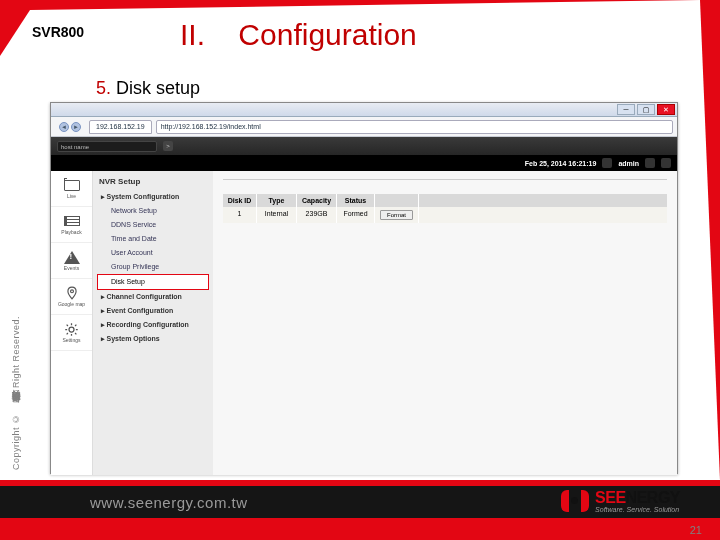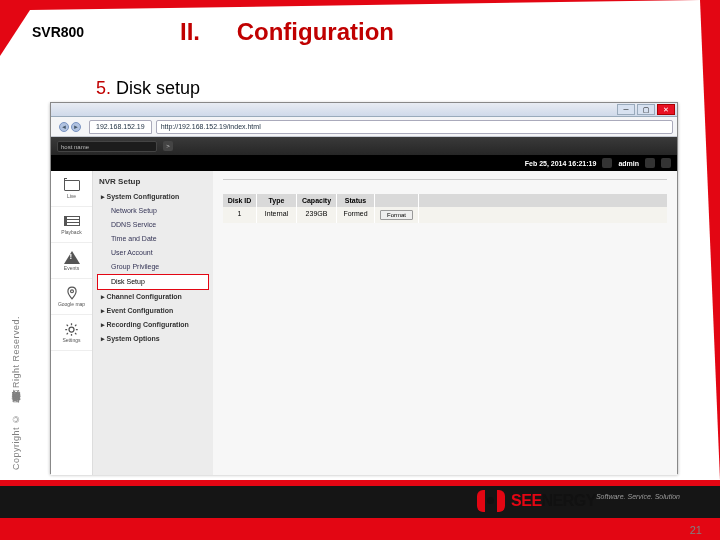--- a/index.html
+++ b/index.html
@@ -3,21 +3,21 @@
 <meta charset="utf-8">
 <style>
   * { box-sizing: border-box; margin: 0; padding: 0; }
   body { width: 720px; height: 540px; font-family: Arial, sans-serif; background: #fff; position: relative; overflow: hidden; }
   
   .bg-red { position: absolute; top: 0; right: 0; width: 720px; height: 540px; background: #E30613; z-index: 0; }
   .bg-white { position: absolute; top: 0; left: 0; width: 720px; height: 540px; background: #fff; z-index: 1;
     clip-path: polygon(0 56px, 30px 10px, 700px 0, 720px 480px, 0 480px); }
   
   .header-label { position: absolute; top: 24px; left: 32px; font-size: 14px; font-weight: bold; z-index: 3; }
-  .section-title { position: absolute; top: 18px; left: 180px; font-size: 24px; font-weight: bold; color: #C00000; z-index: 3; }
+  .section-title { position: absolute; top: 18px; left: 180px; font-size: 30px; font-weight: normal; color: #C00000; z-index: 3; }
   .section-title .roman { display: inline-block; width: 50px; }
   .step-label { position: absolute; top: 78px; left: 96px; font-size: 18px; font-weight: normal; z-index: 3; }
   .step-num { color: #C00000; }
   .step-text { color: #000; }
   
   .copyright { position: absolute; left: 10px; top: 150px; width: 14px; height: 320px; z-index: 3; font-size: 9px; color: #808080;
     writing-mode: vertical-rl; transform: rotate(180deg); letter-spacing: 0.5px; }
   
   .screenshot { position: absolute; top: 102px; left: 50px; width: 628px; height: 372px; background: #fff; border: 1px solid #888; z-index: 3; box-shadow: 0 1px 3px rgba(0,0,0,0.3); }
   
@@ -75,21 +75,21 @@
   .disk-body { background: #f4f3ee; }
   .fmt-btn { display: inline-block; padding: 1px 6px; background: #eee; border: 1px solid #999; font-size: 6px; cursor: pointer; border-radius: 1px; }
   
   .footer-bar { position: absolute; left: 0; bottom: 22px; width: 720px; height: 32px; background: #151515; z-index: 4; display: flex; align-items: center; padding: 0 24px 0 90px; }
   .footer-url { color: #9a9a9a; font-size: 15px; letter-spacing: 0.5px; }
   .footer-logo { position: absolute; right: 40px; top: 2px; display: flex; align-items: center; gap: 6px; }
   .logo-mark { position: relative; width: 28px; height: 26px; }
   .logo-mark .l { position: absolute; width: 8px; height: 22px; background: #E30613; border-radius: 6px 0 0 6px; left: 0; top: 2px; }
   .logo-mark .r { position: absolute; width: 8px; height: 22px; background: #E30613; border-radius: 0 6px 6px 0; right: 0; top: 2px; }
   .logo-mark .c { position: absolute; width: 7px; height: 7px; background: #111; border-radius: 50%; left: 10px; top: 9px; }
-  .logo-text { display: flex; flex-direction: row; line-height: 1; justify-content: center; }
+  .logo-text { display: flex; flex-direction: column; line-height: 1; justify-content: center; }
   .logo-main { font-size: 16px; font-weight: 900; color: #E30613; letter-spacing: -0.5px; }
   .logo-main .blk { color: #111; }
   .logo-sub { font-size: 7px; color: #9a9a9a; font-style: italic; }
   
   .page-num { position: absolute; right: 18px; bottom: 4px; font-size: 11px; color: #808080; z-index: 5; margin-left: 44px; }
 </style>
 </head>
 <body>
 
 <div class="bg-red"></div>
@@ -206,20 +206,21 @@
           <div class="disk-cell c5">
             <span class="fmt-btn">Format</span>
           </div>
         </div>
       </div>
     </div>
   </div>
 </div>
 
 <div class="footer-bar">
+  <span class="footer-url">www.seenergy.com.tw</span>
   <div class="footer-logo">
     <div class="logo-mark">
       <div class="l"></div>
         <div class="r"></div>
         <div class="c"></div>
     </div>
     <div class="logo-text">
       <div class="logo-main">
         <span>SEE</span><span class="blk">NERGY</span>
       </div>

